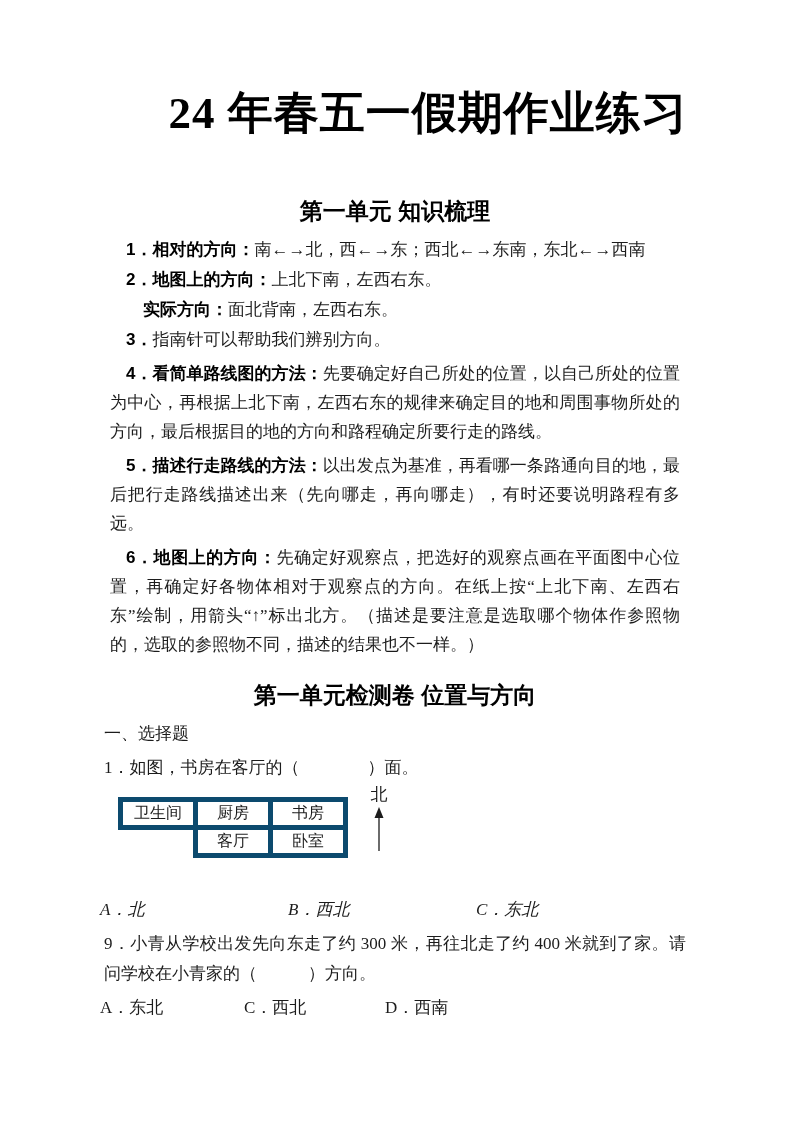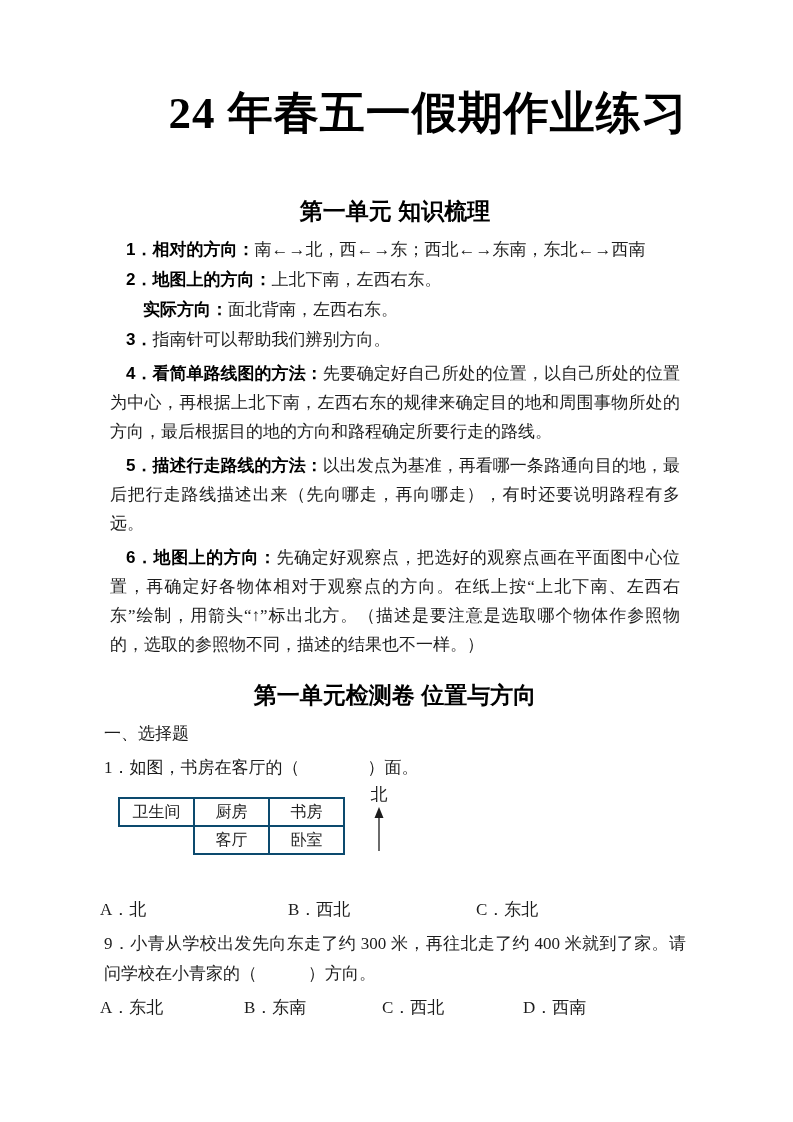--- a/index.html
+++ b/index.html
@@ -43,36 +43,36 @@
   }
 
   .part-label, .q-text {
     font-size: 17px; line-height: 30px;
     margin: 4px; text-align: justify;
   }
 
   .diagram { position: relative; height: 58px; margin: 14px 0 0 18px; }
   .rooms { border-collapse: collapse; }
   .rooms td {
-    border: 2px solid #0c4a6e;
+    border: 5px solid #0c4a6e;
     width: 75px; height: 28px;
     padding: 0; text-align: center;
     font-size: 16px; color: #1c1c1c;
   }
   .rooms td.empty { border: none; }
 
   .compass {
     position: absolute; left: 244px; top: -12px;
     width: 34px; text-align: center;
   }
   .compass-label { display: block; font-size: 17px; line-height: 20px; }
   .compass svg { display: block; margin: 2px auto 0; }
 
   .options { display: flex; font-size: 17px; line-height: 30px; }
-  .options.q1 { margin-top: 40px; }
+  .options.q1 { margin-top: 40px; font-style: italic; }
   .options.q1 .opt { width: 188px; }
   .options.q1 .opt:last-child { width: auto; }
   .options.q2 { margin-top: 0; }
   .options.q2 .opt-a { width: 144px; }
   .options.q2 .opt-b { width: 138px; }
   .options.q2 .opt-c { width: 141px; }
 </style>
 </head>
 <body>
 
@@ -129,18 +129,17 @@
   <div class="options q1">
     <span class="opt">A．北</span>
     <span class="opt">B．西北</span>
     <span class="opt">C．东北</span>
   </div>
 
   <p class="q-text">9．小青从学校出发先向东走了约 300 米，再往北走了约 400 米就到了家。请问学校在小青家的（　　　）方向。</p>
 
   <div class="options q2">
     <span class="opt opt-a">A．东北</span>
-    <span class="opt opt-b">B．东南</span>
     <span class="opt opt-c">C．西北</span>
     <span class="opt opt-d">D．西南</span>
   </div>
 
 </div>
 
 </body></html>

